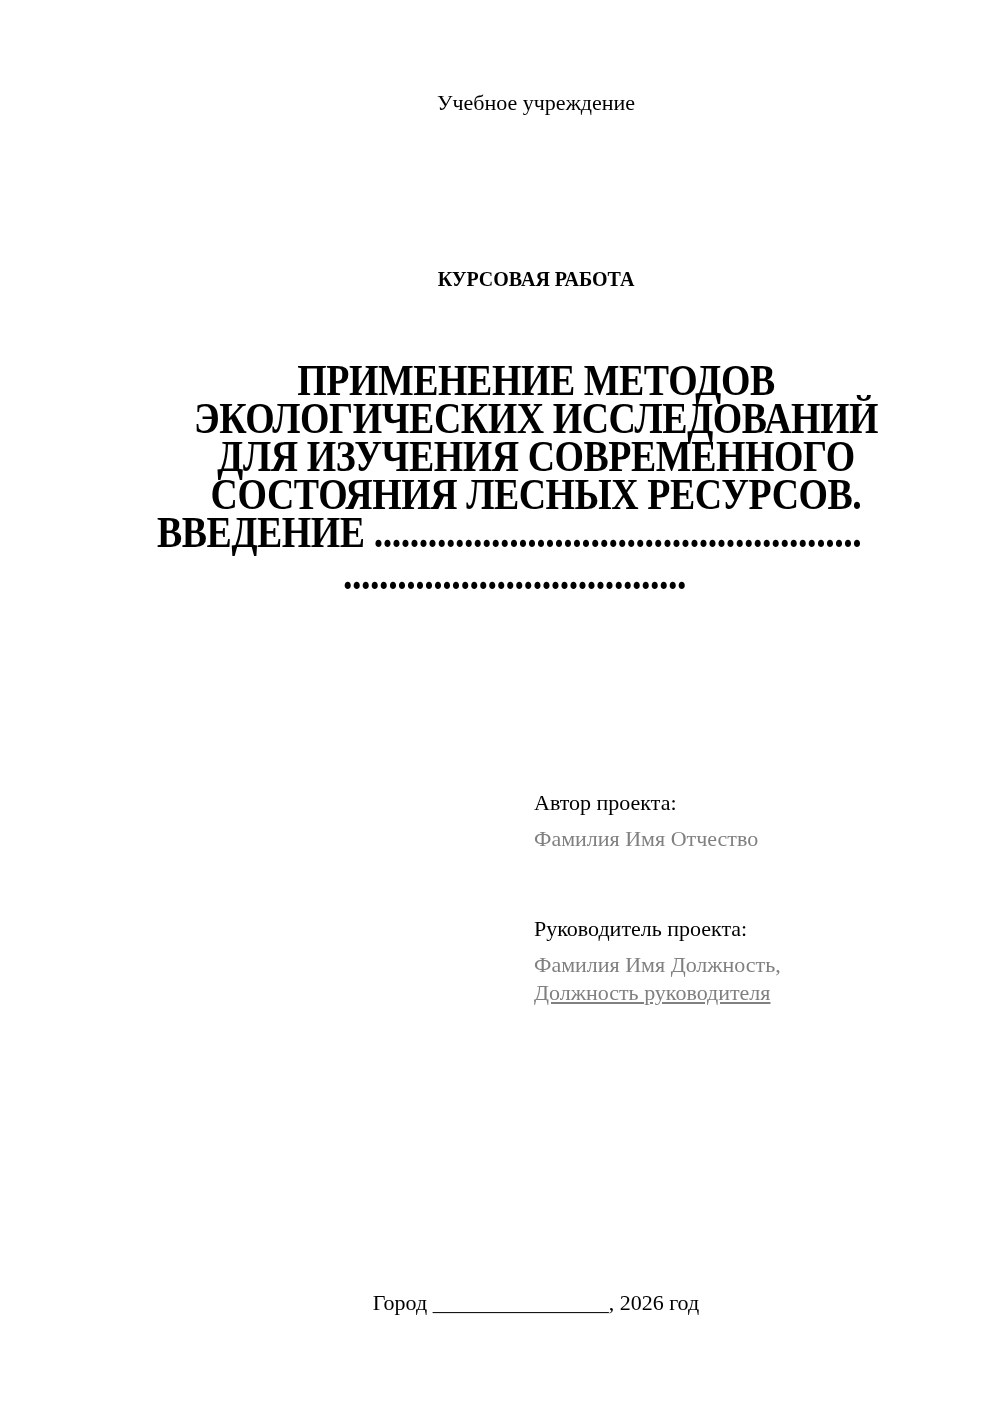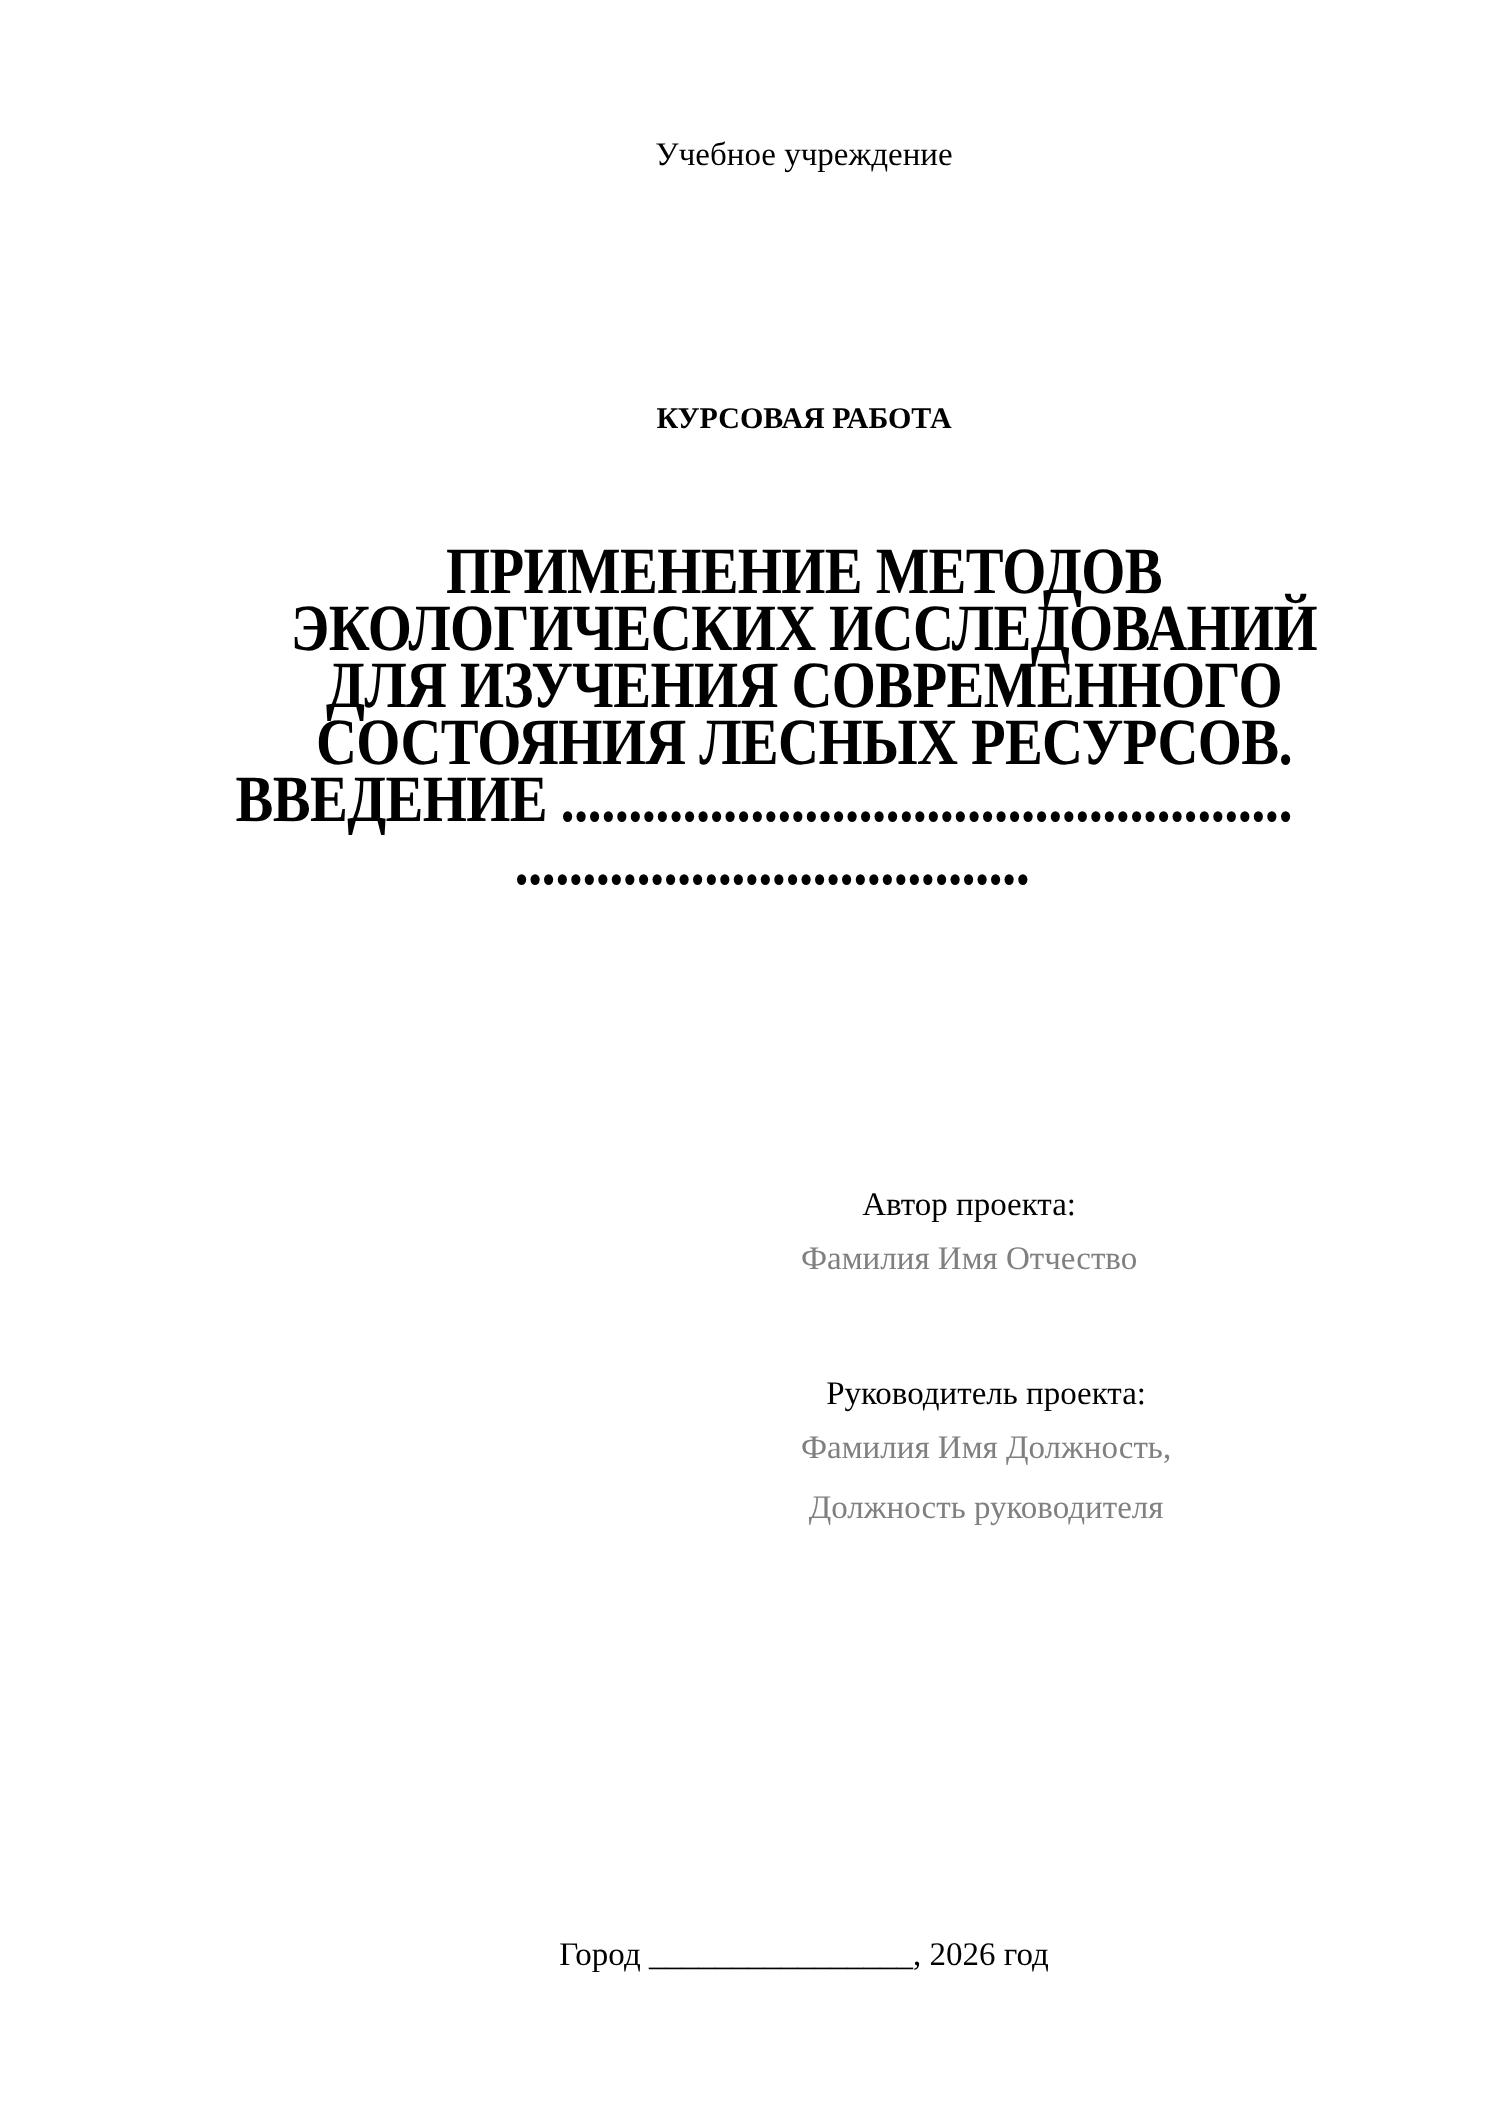--- a/index.html
+++ b/index.html
@@ -1,18 +1,18 @@
 <!DOCTYPE html>
 <html><head>
 <meta charset="utf-8">
 <style>
   html, body { margin: 0; padding: 0; background: #ffffff; }
   body { width: 1000px; height: 1414px; position: relative; overflow: hidden;
          font-family: "Liberation Serif", "DejaVu Serif", serif; color: #000; }
-  .abs { position: absolute; text-align: center; }
+  .abs { position: absolute; }
   .institution { top: 90px; left: 0; width: 1072px; text-align: center; font-size: 22px; }
   .work-type { top: 268px; left: 0; width: 1072px; text-align: center; font-size: 20px; font-weight: bold; }
   .title-wrap { top: 362px; left: 0; width: 1072px; text-align: center; }
   .title-line { display: block; font-weight: bold; font-size: 44px; line-height: 38px;
                 transform: scaleX(0.86); transform-origin: center; white-space: nowrap; letter-spacing: -0.5px; }
   .title-line.toc { text-align: left; transform-origin: left center; margin-left: 157px; }
   .title-line.dots2 { text-align: left; transform-origin: left center; margin-left: 343px; }
   .meta { left: 534px; font-size: 22px; }
   .meta .lbl { color: #000; }
   .meta .ph { color: #808080; }
@@ -35,16 +35,16 @@
 </div>
 
 <div class="abs meta" style="top:790px;">
   <div class="lbl">Автор проекта:</div>
   <div class="ph" style="margin-top:10px;font-family:Liberation Serif, serif;">Фамилия Имя Отчество</div>
 </div>
 
 <div class="abs meta" style="top:916px;">
   <div class="lbl">Руководитель проекта:</div>
   <div class="ph" style="margin-top:10px;">Фамилия Имя Должность,</div>
-  <div class="ph" style="margin-top:14px;">Должность руководителя</div>
+  <div class="ph" style="margin-top:2px;text-decoration:underline;">Должность руководителя</div>
 </div>
 
 <div class="abs city">Город ________________, 2026 год</div>
 
 </body></html>

